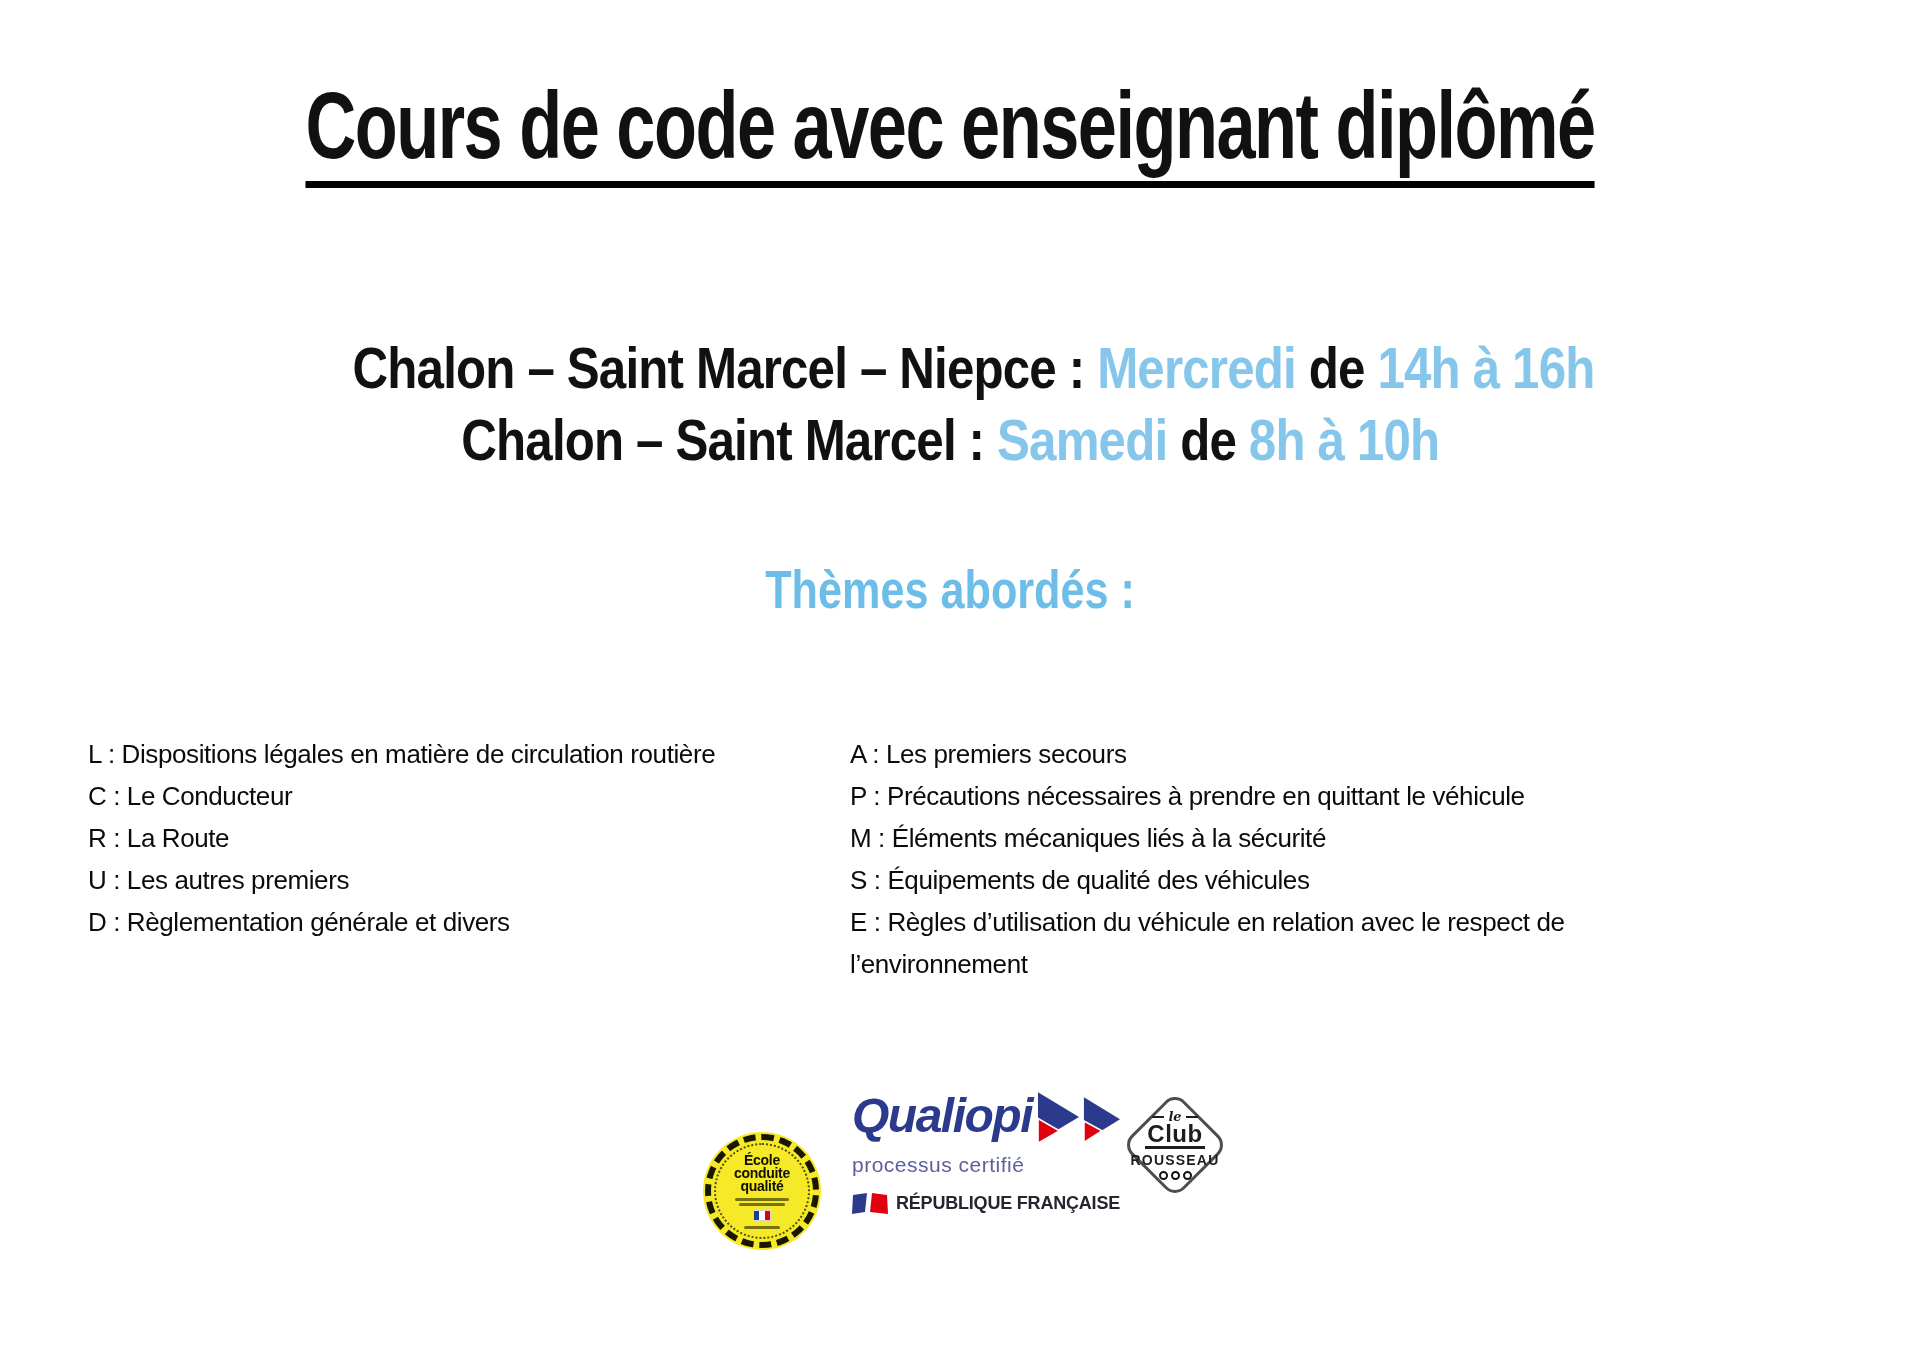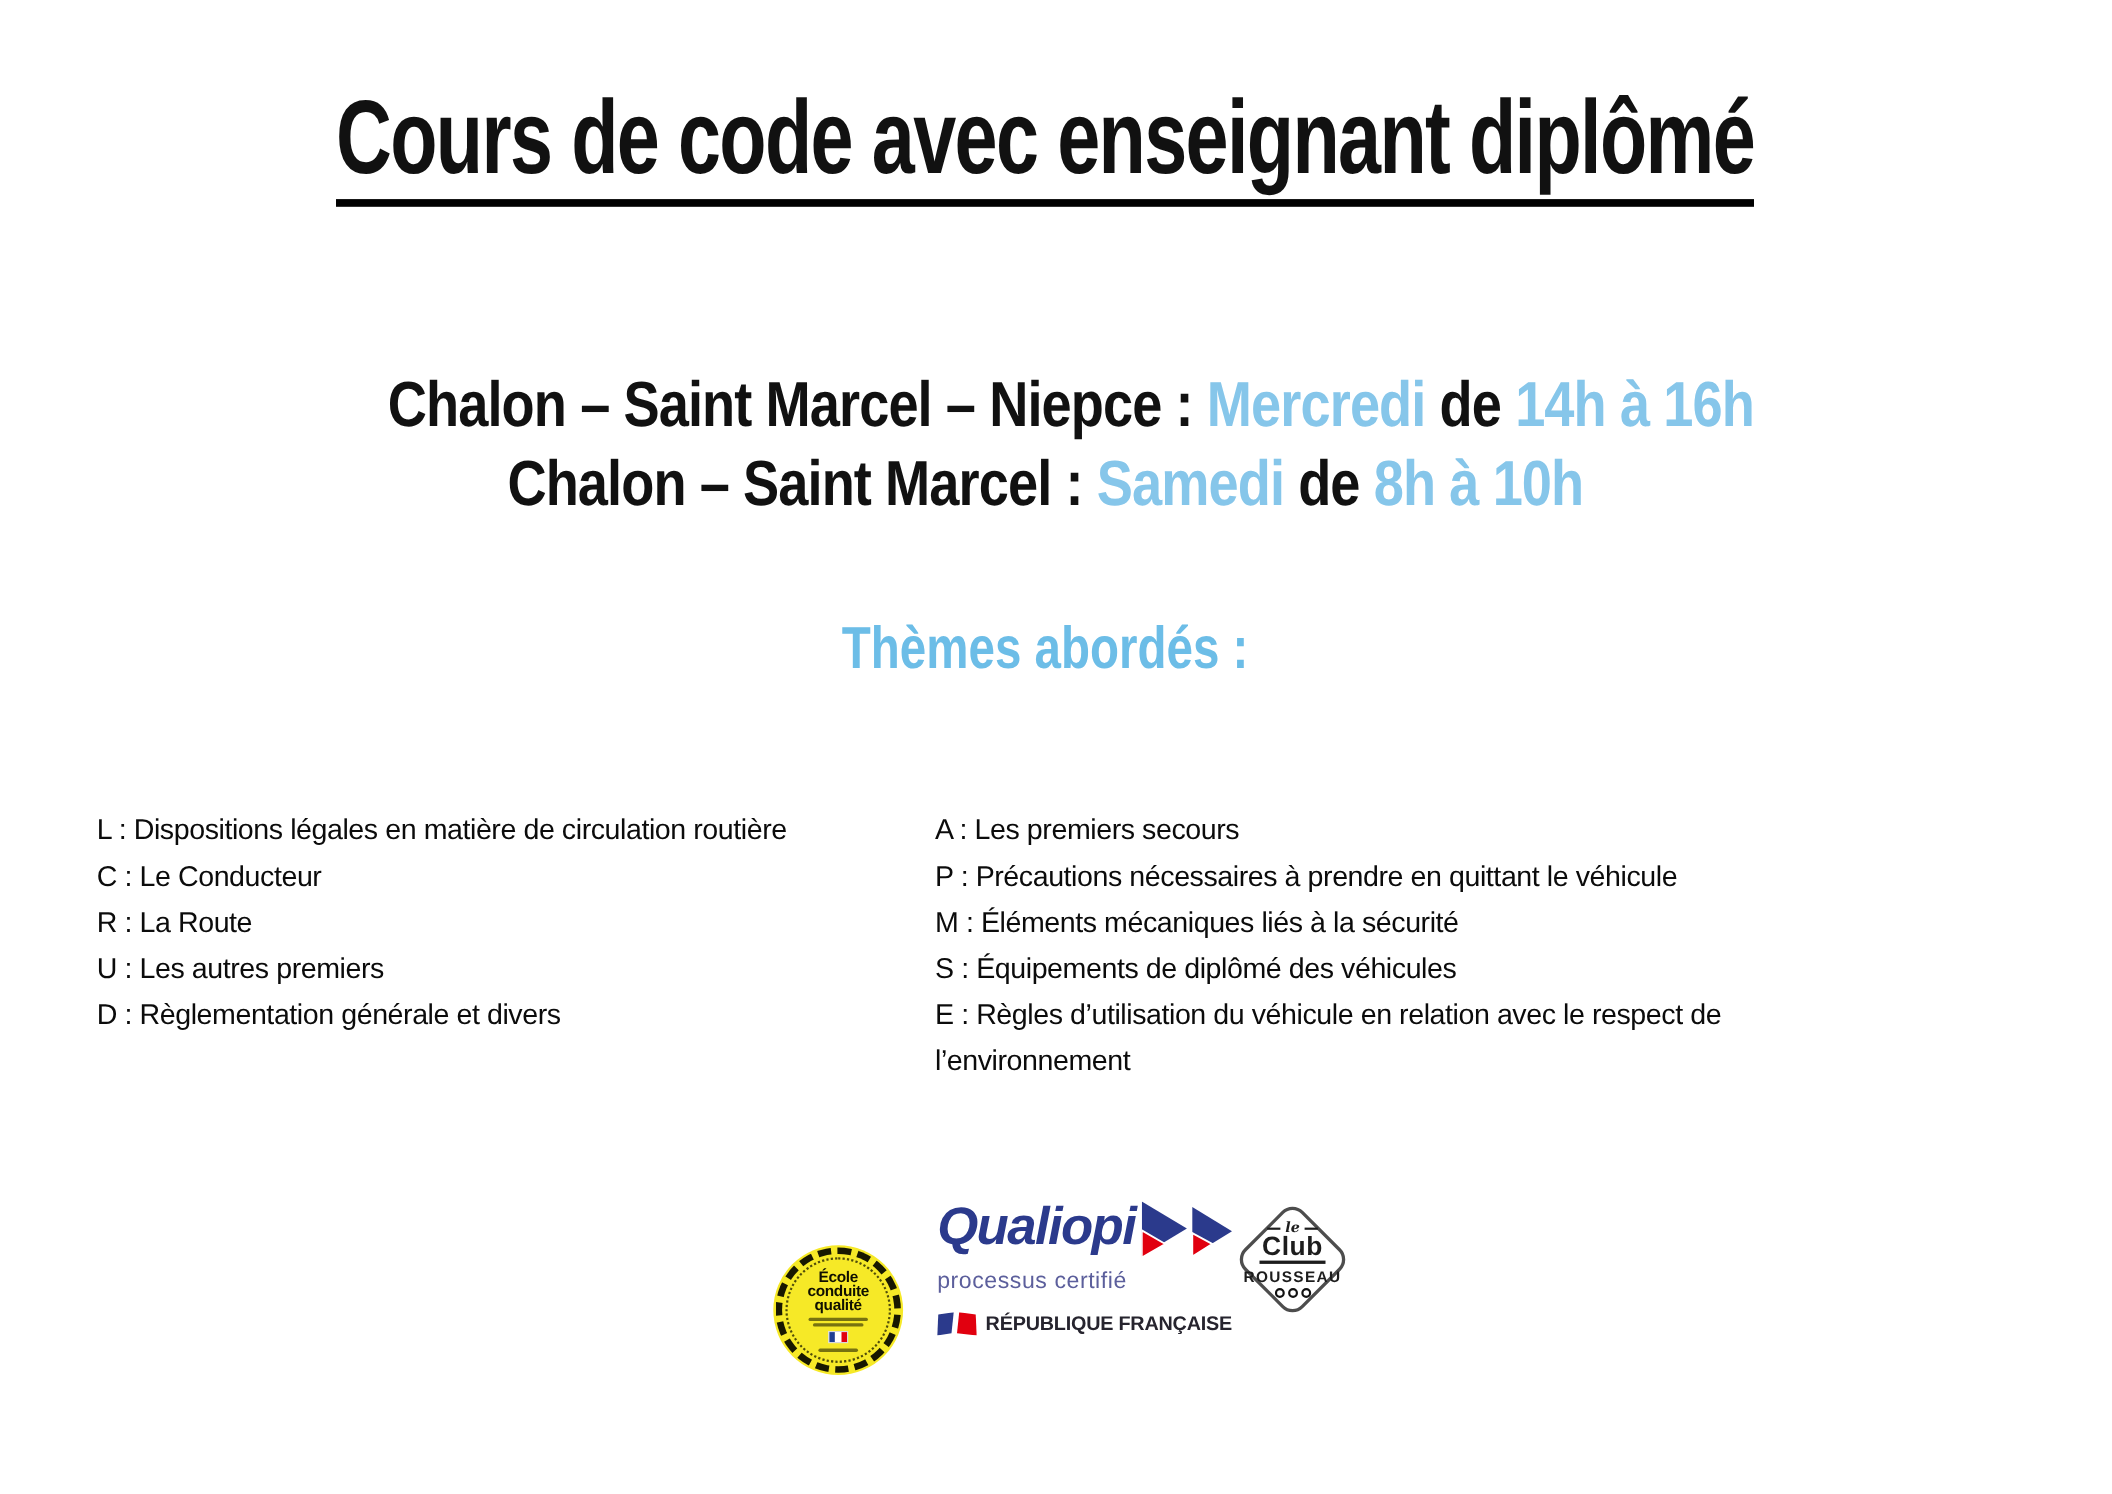--- a/index.html
+++ b/index.html
@@ -108,21 +108,21 @@
   <div>L : Dispositions légales en matière de circulation routière</div>
   <div>C : Le Conducteur</div>
   <div>R : La Route</div>
   <div>U : Les autres premiers</div>
   <div>D : Règlementation générale et divers</div>
 </div>
 <div class="col col-right">
   <div>A : Les premiers secours</div>
   <div>P : Précautions nécessaires à prendre en quittant le véhicule</div>
   <div>M : Éléments mécaniques liés à la sécurité</div>
-  <div>S : Équipements de diplômé des véhicules</div>
+  <div>S : Équipements de qualité des véhicules</div>
   <div>E : Règles d’utilisation du véhicule en relation avec le respect de l’environnement</div>
 </div>
 
 <div class="logos">
 
   <div class="badge">
     <div class="badge-content">
       <div class="badge-line">École</div>
       <div class="badge-line">conduite</div>
       <div class="badge-line">qualité</div>

